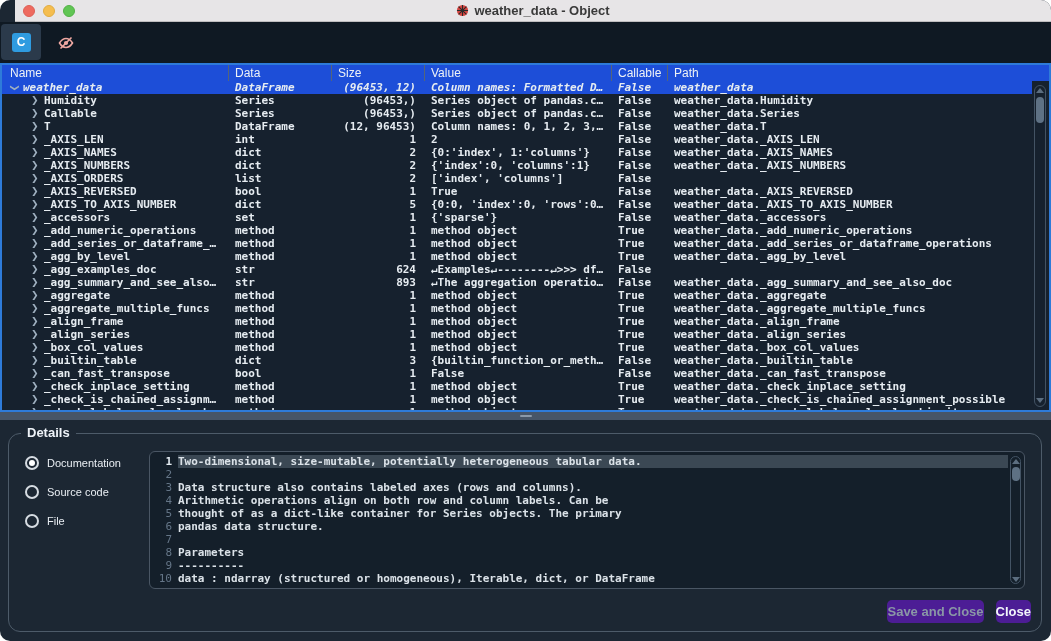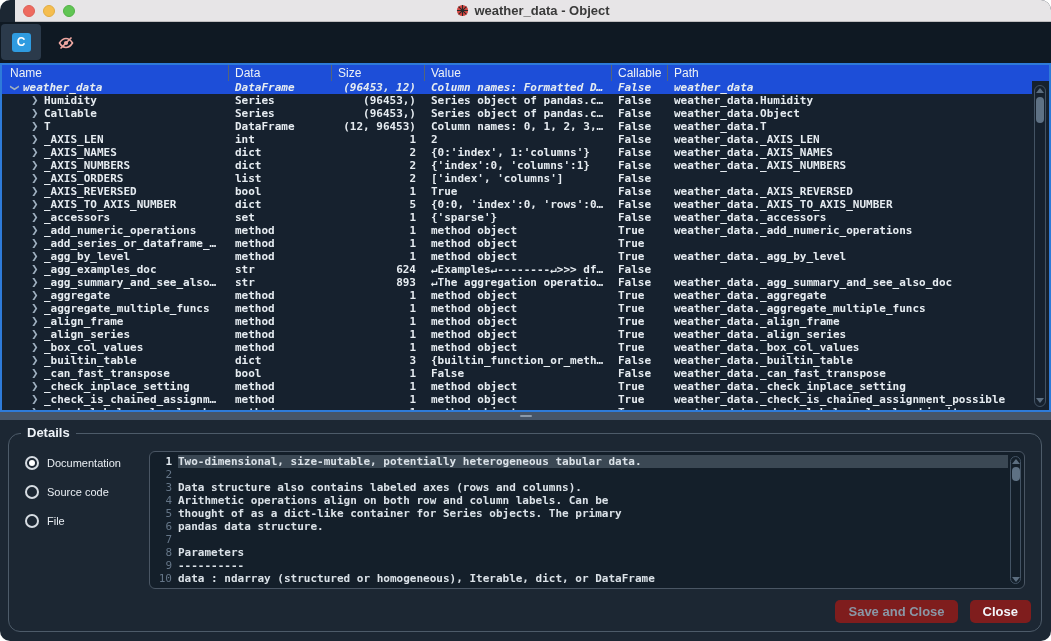--- a/index.html
+++ b/index.html
@@ -81,21 +81,21 @@
   .docline.hl .ltext{background:#3b4854;}
   .docline.hl .lnum{color:#e6edf3;font-weight:bold;}
   
   .docscroll{position:absolute;top:2px;right:2px;bottom:2px;width:13px;}
   .docscroll .vtrack{top:2px;bottom:2px;}
   .docscroll .varrow.up{top:5px;}
   .docscroll .varrow.down{bottom:4px;}
   .docscroll .vthumb{top:13px;height:14px;border-radius:4px;}
   
   .btnrow{position:absolute;right:10px;bottom:8px;display:flex;gap:12px;}
-  .btn{height:23px;padding:0 13px;border-radius:5px;background:#7f1d1d;border:none;
+  .btn{height:23px;padding:0 0;border-radius:5px;background:#4c1d95;border:none;
     font-family:"Liberation Sans", sans-serif;font-size:13px;font-weight:bold;
     display:flex;align-items:center;justify-content:center;}
   .btn.disabled{color:#8a97a6;}
   .btn.primary{color:#f2f6fa;}
 </style>
 </head>
 <body>
 
 <div class="window">
 
@@ -162,21 +162,21 @@
         </div>
         <div class="tr">
           <div class="td col-name namecell lvl1">
             <span class="chev">❯</span>
             <span>Callable</span>
           </div>
           <div class="td col-type">Series</div>
           <div class="td col-size">(96453,)</div>
           <div class="td col-value">Series object of pandas.c…</div>
           <div class="td col-callable">False</div>
-          <div class="td col-path">weather_data.Object</div>
+          <div class="td col-path">weather_data.Series</div>
         </div>
         <div class="tr">
           <div class="td col-name namecell lvl1">
             <span class="chev">❯</span>
             <span>T</span>
           </div>
           <div class="td col-type">DataFrame</div>
           <div class="td col-size">(12, 96453)</div>
           <div class="td col-value">Column names: 0, 1, 2, 3,…</div>
           <div class="td col-callable">False</div>
@@ -271,20 +271,21 @@
         </div>
         <div class="tr">
           <div class="td col-name namecell lvl1">
             <span class="chev">❯</span>
             <span>_add_series_or_dataframe_…</span>
           </div>
           <div class="td col-type">method</div>
           <div class="td col-size">1</div>
           <div class="td col-value">method object</div>
           <div class="td col-callable">True</div>
+          <div class="td col-path">weather_data._add_series_or_dataframe_operations</div>
         </div>
         <div class="tr">
           <div class="td col-name namecell lvl1">
             <span class="chev">❯</span>
             <span>_agg_by_level</span>
           </div>
           <div class="td col-type">method</div>
           <div class="td col-size">1</div>
           <div class="td col-value">method object</div>
           <div class="td col-callable">True</div>

